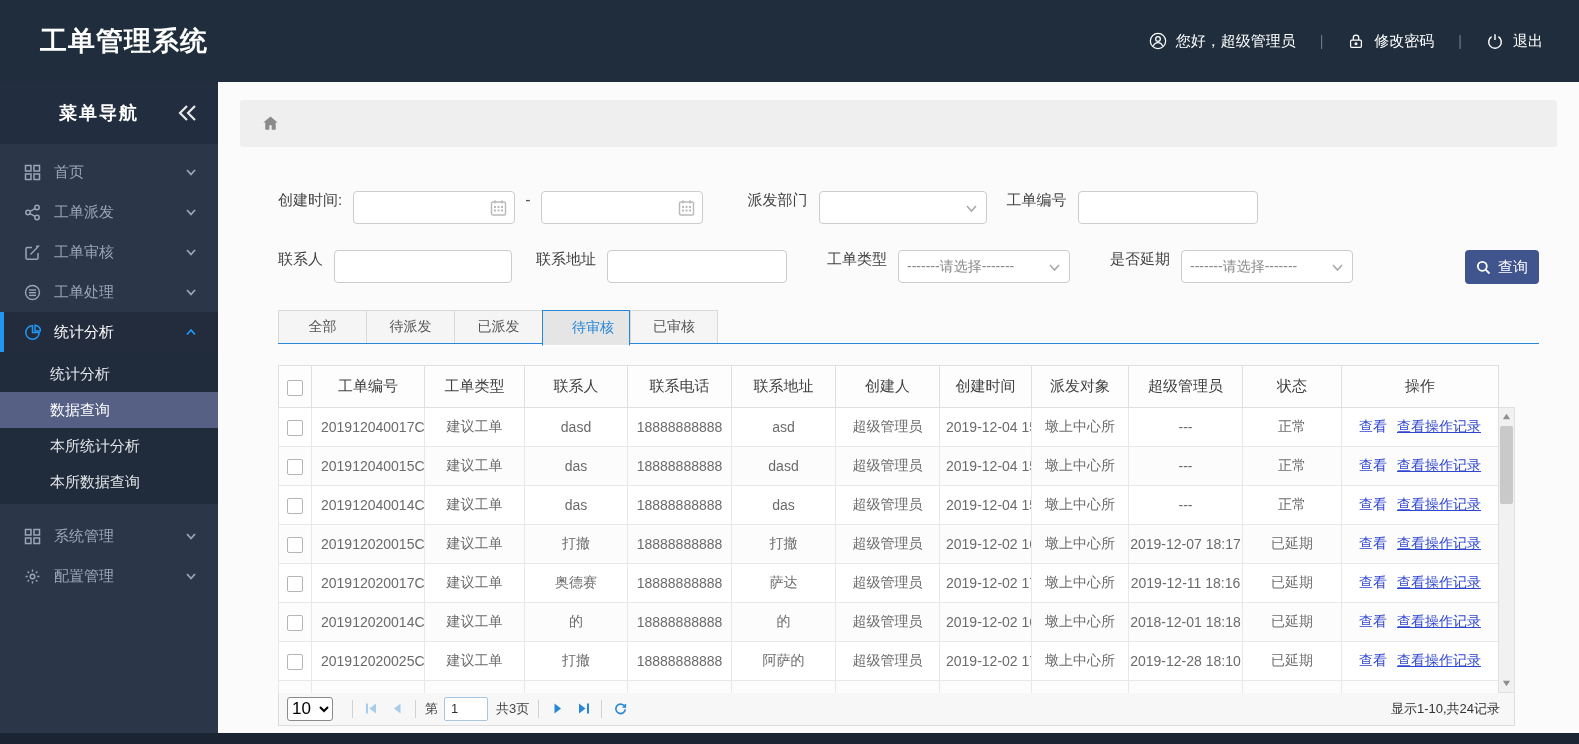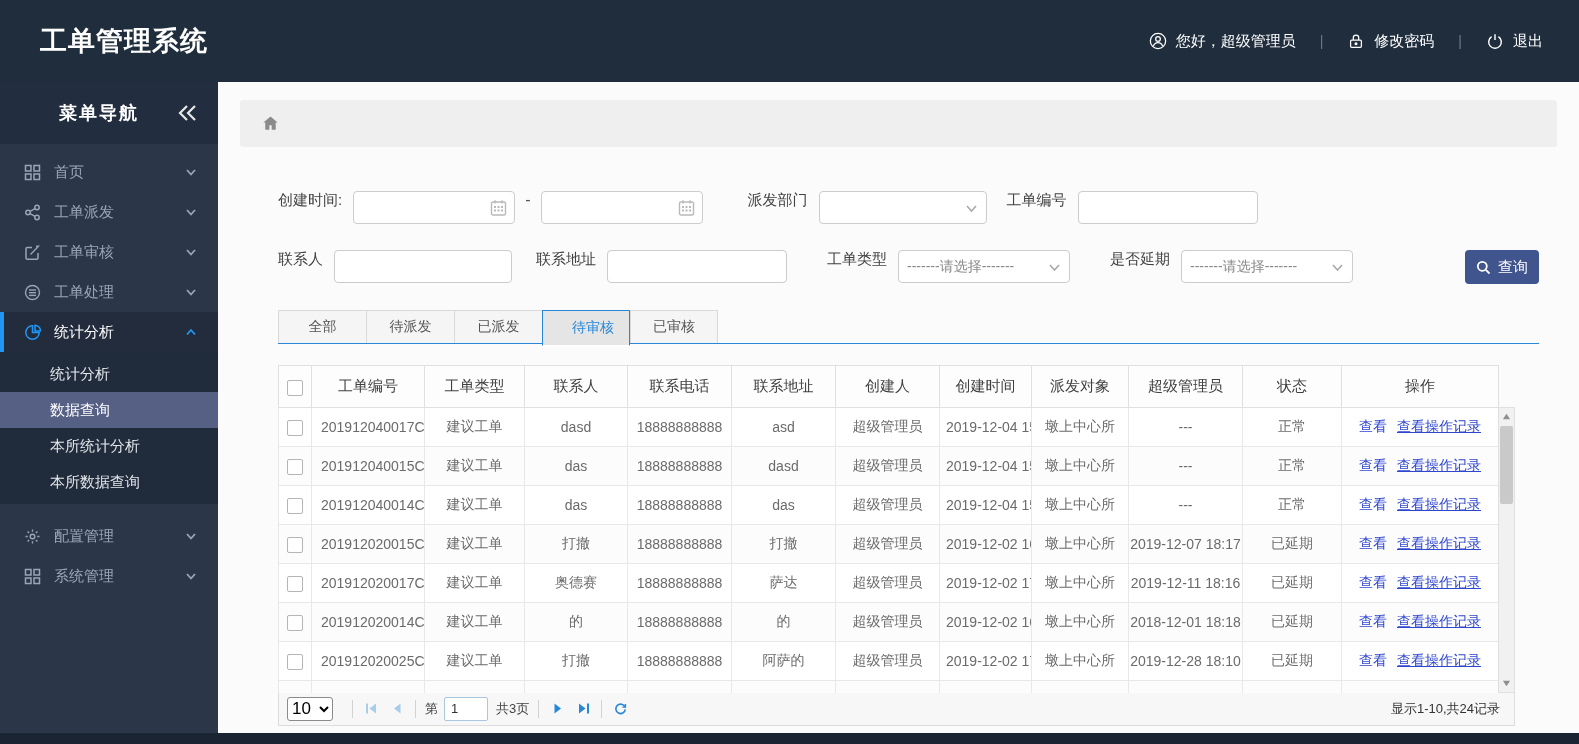--- a/index.html
+++ b/index.html
@@ -294,42 +294,42 @@
         </div>
         <div class="submenu">
           <div class="submenu-item">统计分析</div>
           <div class="submenu-item selected">数据查询</div>
           <div class="submenu-item">本所统计分析</div>
           <div class="submenu-item">本所数据查询</div>
         </div>
         <div class="menu-gap"></div>
         <div class="menu-item">
           <span class="mi-icon">
-            <svg viewBox="0 0 17 17" fill="none" stroke="currentColor" stroke-width="1.4">
-              <circle cx="8.5" cy="8.5" r="2.3"></circle>
-              <path d="M8.5 1.5v2.2M8.5 13.3v2.2M1.5 8.5h2.2M13.3 8.5h2.2M3.6 3.6l1.5 1.5M11.9 11.9l1.5 1.5M13.4 3.6l-1.5 1.5M5.1 11.9l-1.5 1.5"></path>
-            </svg>
-          </span>
-          <span class="mi-label">配置管理</span>
-          <span class="mi-chev">
-            <svg viewBox="0 0 14 14" fill="none" stroke="currentColor" stroke-width="1.8">
-              <polyline points="3 5 7 9.5 11 5"></polyline>
-            </svg>
-          </span>
-        </div>
-        <div class="menu-item">
-          <span class="mi-icon">
             <svg viewBox="0 0 17 17" fill="none" stroke="currentColor" stroke-width="1.5">
               <rect x="1.5" y="1.5" width="5.5" height="5.5"></rect>
               <rect x="10" y="1.5" width="5.5" height="5.5"></rect>
               <rect x="1.5" y="10" width="5.5" height="5.5"></rect>
               <rect x="10" y="10" width="5.5" height="5.5"></rect>
             </svg>
           </span>
           <span class="mi-label">系统管理</span>
+          <span class="mi-chev">
+            <svg viewBox="0 0 14 14" fill="none" stroke="currentColor" stroke-width="1.8">
+              <polyline points="3 5 7 9.5 11 5"></polyline>
+            </svg>
+          </span>
+        </div>
+        <div class="menu-item">
+          <span class="mi-icon">
+            <svg viewBox="0 0 17 17" fill="none" stroke="currentColor" stroke-width="1.4">
+              <circle cx="8.5" cy="8.5" r="2.3"></circle>
+              <path d="M8.5 1.5v2.2M8.5 13.3v2.2M1.5 8.5h2.2M13.3 8.5h2.2M3.6 3.6l1.5 1.5M11.9 11.9l1.5 1.5M13.4 3.6l-1.5 1.5M5.1 11.9l-1.5 1.5"></path>
+            </svg>
+          </span>
+          <span class="mi-label">配置管理</span>
           <span class="mi-chev">
             <svg viewBox="0 0 14 14" fill="none" stroke="currentColor" stroke-width="1.8">
               <polyline points="3 5 7 9.5 11 5"></polyline>
             </svg>
           </span>
         </div>
       </div>
   </div>
 
   <div class="main">

